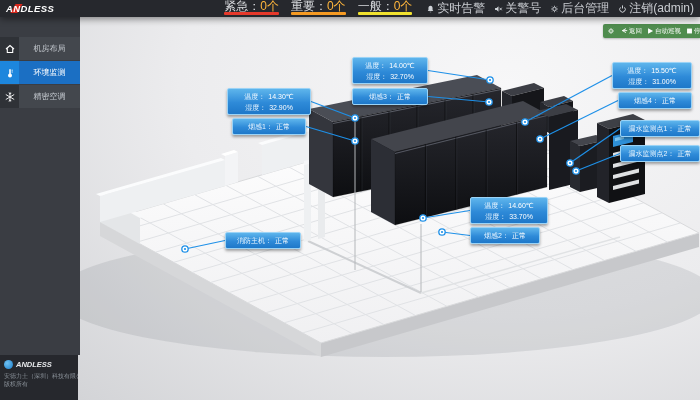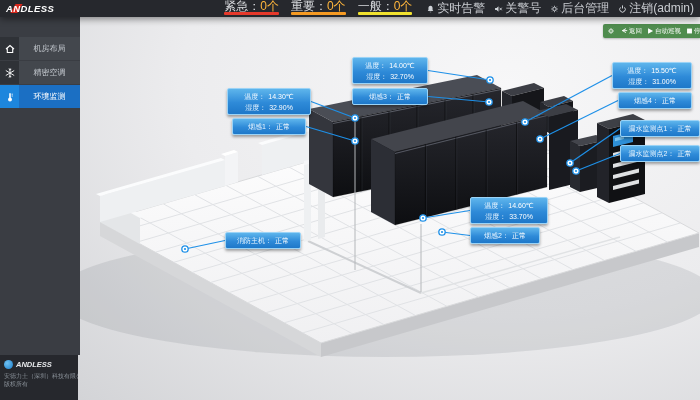--- a/index.html
+++ b/index.html
@@ -405,39 +405,39 @@
 
   <div class="sidebar">
     <div class="side-item">
       <span class="side-ic">
           <svg width="12" height="12" viewBox="0 0 12 12">
             <path d="M2 6 L6 2.5 L10 6 M3.3 5.4 V9.5 H8.7 V5.4" fill="none" stroke="#fff" stroke-width="1.1"></path>
           </svg>
         </span>
       <span class="side-label">机房布局</span>
     </div>
-    <div class="side-item">
-      <span class="side-ic">
-          <svg width="12" height="12" viewBox="0 0 12 12">
-            <path d="M6 1.2 V10.8 M1.8 3.5 L10.2 8.5 M10.2 3.5 L1.8 8.5 M4.7 1.9 L6 3.2 L7.3 1.9 M4.7 10.1 L6 8.8 L7.3 10.1" fill="none" stroke="#fff" stroke-width="0.9"></path>
-          </svg>
-        </span>
-      <span class="side-label">精密空调</span>
-    </div>
     <div class="side-item active">
       <span class="side-ic">
           <svg width="12" height="12" viewBox="0 0 12 12">
             <circle cx="6" cy="8.6" r="2" fill="#fff"></circle>
             <line x1="6" y1="8" x2="6" y2="2.2" stroke="#fff" stroke-width="1.6"></line>
             <line x1="7.6" y1="3.2" x2="8.8" y2="3.2" stroke="#fff" stroke-width="0.9"></line>
             <line x1="7.6" y1="5" x2="8.8" y2="5" stroke="#fff" stroke-width="0.9"></line>
           </svg>
         </span>
       <span class="side-label">环境监测</span>
     </div>
+    <div class="side-item">
+      <span class="side-ic">
+          <svg width="12" height="12" viewBox="0 0 12 12">
+            <path d="M6 1.2 V10.8 M1.8 3.5 L10.2 8.5 M10.2 3.5 L1.8 8.5 M4.7 1.9 L6 3.2 L7.3 1.9 M4.7 10.1 L6 8.8 L7.3 10.1" fill="none" stroke="#fff" stroke-width="0.9"></path>
+          </svg>
+        </span>
+      <span class="side-label">精密空调</span>
+    </div>
   </div>
 
   <div class="footer">
     <div class="foot-brand">
       <i class="foot-mark"></i>
       <b>ANDLESS</b>
     </div>
     <div class="foot-line">安德力士（深圳）科技有限公司</div>
     <div class="foot-line2">版权所有</div>
   </div>

